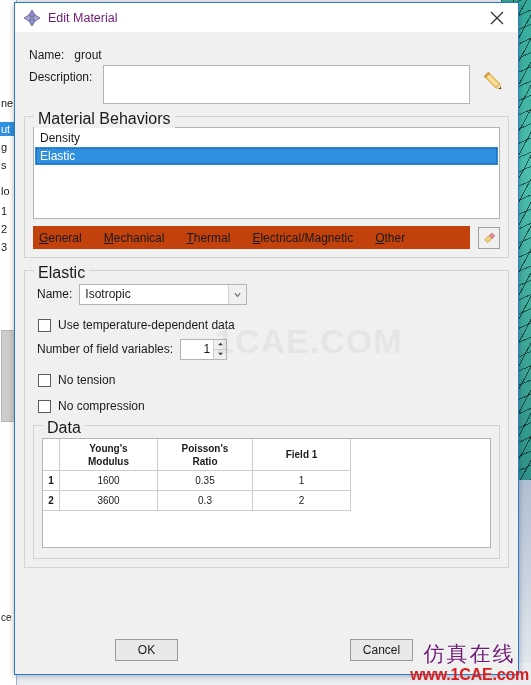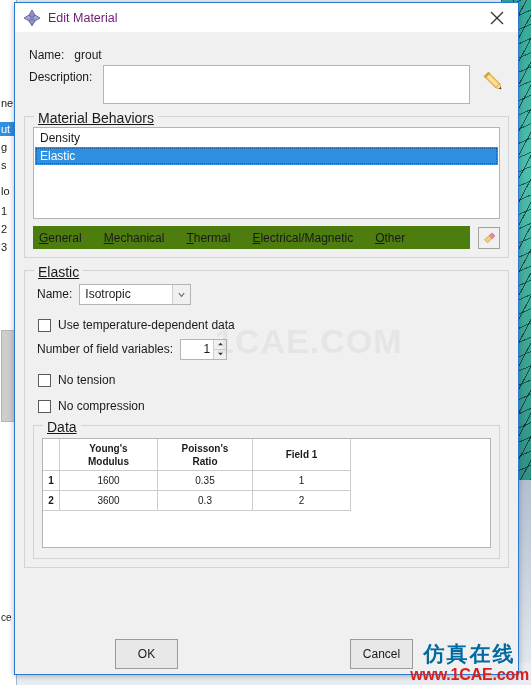--- a/index.html
+++ b/index.html
@@ -165,23 +165,22 @@
     border-radius: 0;
     margin-top: 12px;
     padding: 10px 8px 8px 8px;
     box-sizing: border-box;
   }
   .group > .group-title {
     position: absolute;
     top: -7px; left: 9px;
     background: #f0f0f0;
     padding: 0 4px;
-    font-size: 14px;
+    font-size: 16px;
     color: #1a1a1a;
-    text-decoration: underline;
   }
 
   
   .behaviors-list {
     background: #fff;
     border: 1px solid #b4b4b4;
     height: 92px;
     box-sizing: border-box;
     padding: 1px;
     overflow: hidden;
@@ -201,21 +200,21 @@
   }
 
   .menu-row {
     display: flex;
     align-items: center;
     margin-top: 7px;
   }
   .menubar {
     flex: 1 1 auto;
     height: 23px;
-    background: #4d7c0f;
+    background: #c2410c;
     display: flex;
     align-items: center;
     gap: 22px;
     padding-left: 6px;
     box-sizing: border-box;
   }
   .menu-item {
     font-size: 12px;
     cursor: default;
     white-space: nowrap;
@@ -262,21 +261,21 @@
   .combo .arrow {
     flex: 0 0 17px;
     width: 17px;
     height: 19px;
     background: #f0f0f0;
     border-left: 1px solid #cfcfcf;
     display: flex;
     align-items: center;
     justify-content: center;
   }
-  .combo-type { width: 112px; }
+  .combo-type { width: 168px; }
   .combo-moduli { width: 95px; }
 
   .suboptions-btn {
     position: absolute;
     right: 8px; top: 12px;
     height: 22px;
     padding: 0 8px 0 6px;
     background: #f0f0f0;
     border: 1px solid #a0a0a0;
     display: flex;
@@ -373,21 +372,21 @@
 
   
   .footer {
     position: absolute;
     left: 0; right: 0; bottom: 0;
     height: 44px;
   }
   .btn {
     position: absolute;
     top: 9px;
-    height: 30px;
+    height: 22px;
     background: #e8e8e8;
     border: 1px solid #9a9a9a;
     font-size: 12px;
     display: flex;
     align-items: center;
     justify-content: center;
     box-sizing: border-box;
   }
   .btn-ok { left: 100px; width: 63px; }
   .btn-cancel { right: 105px; width: 63px; }
@@ -406,22 +405,22 @@
   }
   .wm-corner {
     position: absolute;
     right: 2px; bottom: 2px;
     text-align: center;
     pointer-events: none;
     line-height: 1;
   }
   .wm-cn {
     font-size: 21px;
-    font-weight: bold;
-    color: #0369a1;
+    font-weight: normal;
+    color: #701a75;
     letter-spacing: 2px;
     font-family: "DejaVu Sans", sans-serif;
     text-shadow: 0 1px 0 rgba(255,255,255,.6);
   }
   .wm-url {
     font-size: 16px;
     font-weight: bold;
     color: #d81e1e;
     margin-top: 2px;
     letter-spacing: -0.2px;

